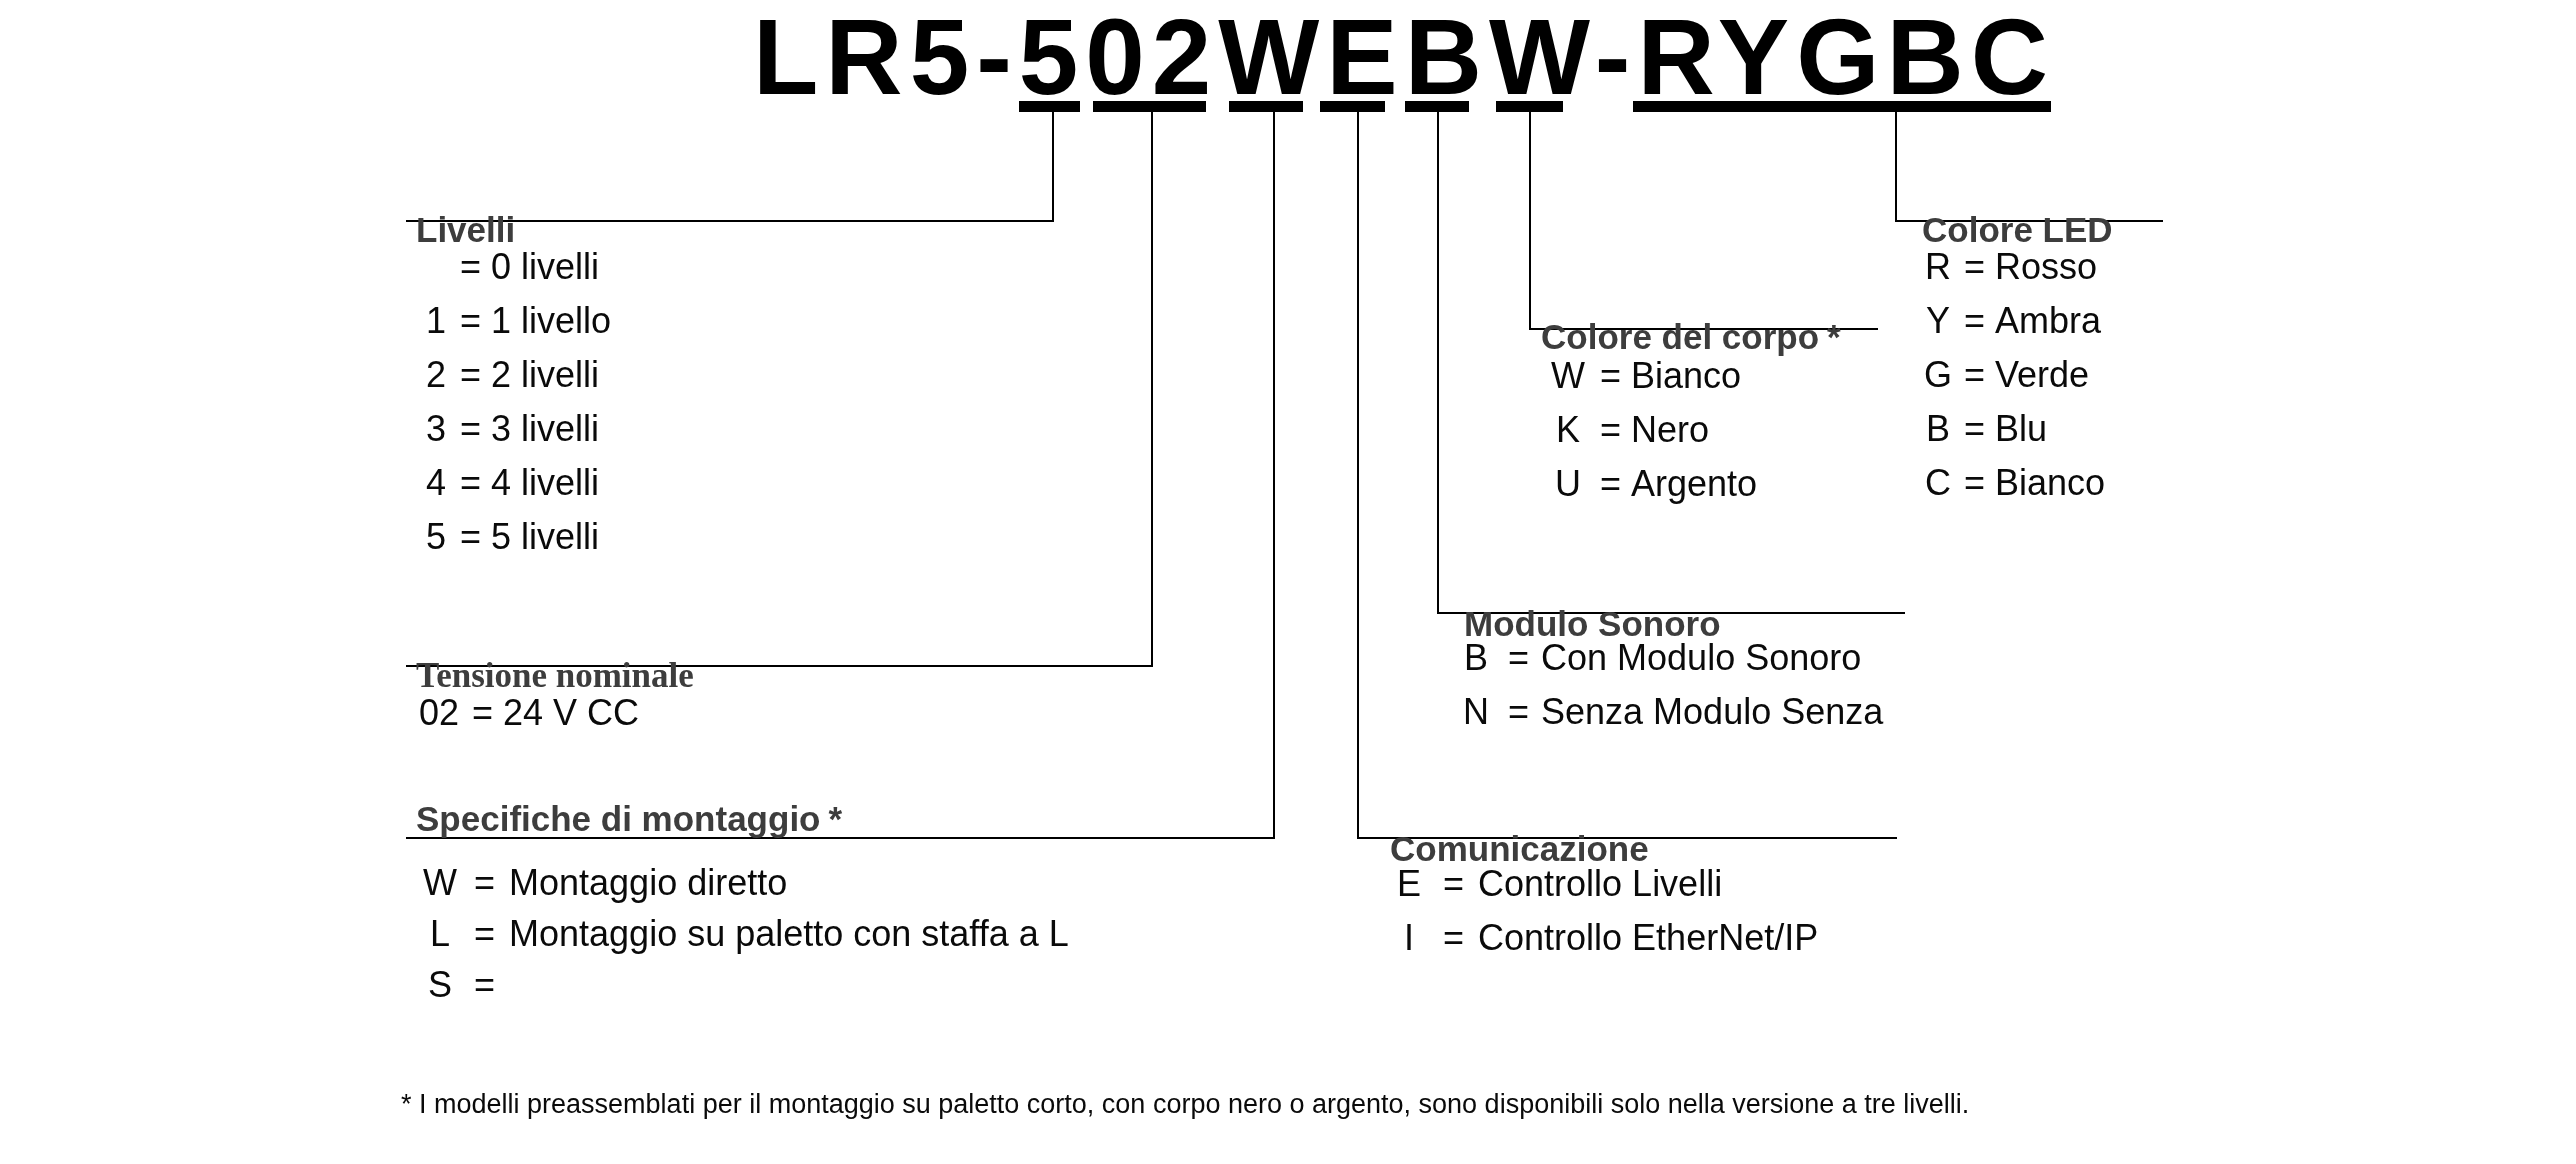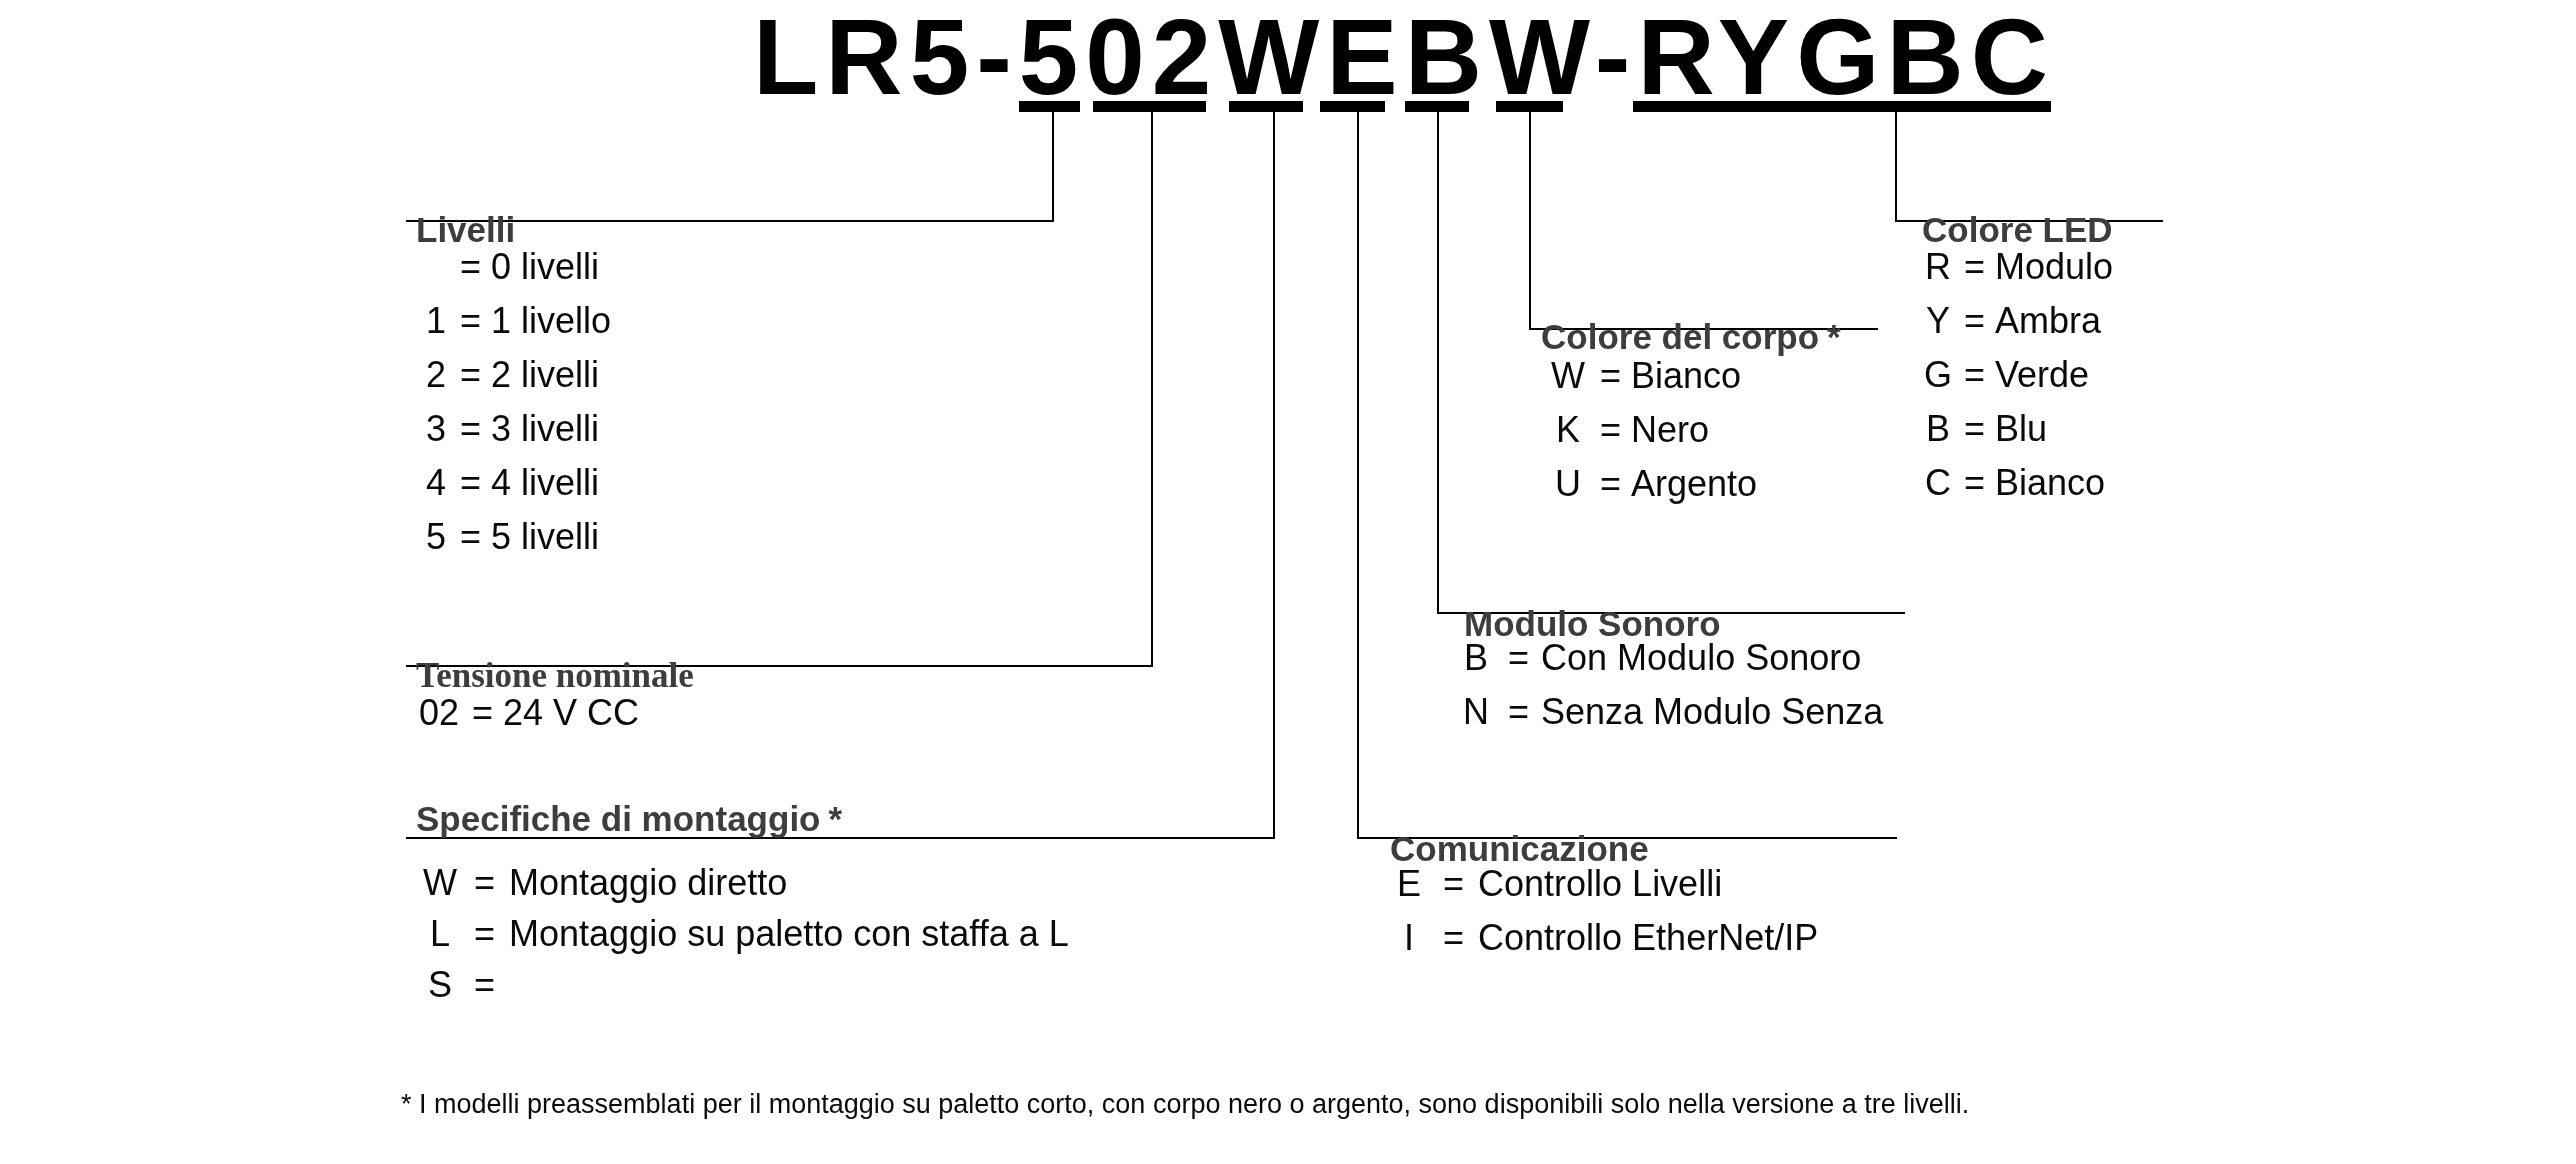--- a/index.html
+++ b/index.html
@@ -246,21 +246,21 @@
       <div class="item">
         <span class="code">U</span>
         <span class="eq">=</span>
         <span class="label">Argento</span>
       </div>
     </div>
   <div class="items" id="items-led">
       <div class="item">
         <span class="code">R</span>
         <span class="eq">=</span>
-        <span class="label">Modulo</span>
+        <span class="label">Rosso</span>
       </div>
       <div class="item">
         <span class="code">Y</span>
         <span class="eq">=</span>
         <span class="label">Ambra</span>
       </div>
       <div class="item">
         <span class="code">G</span>
         <span class="eq">=</span>
         <span class="label">Verde</span>

